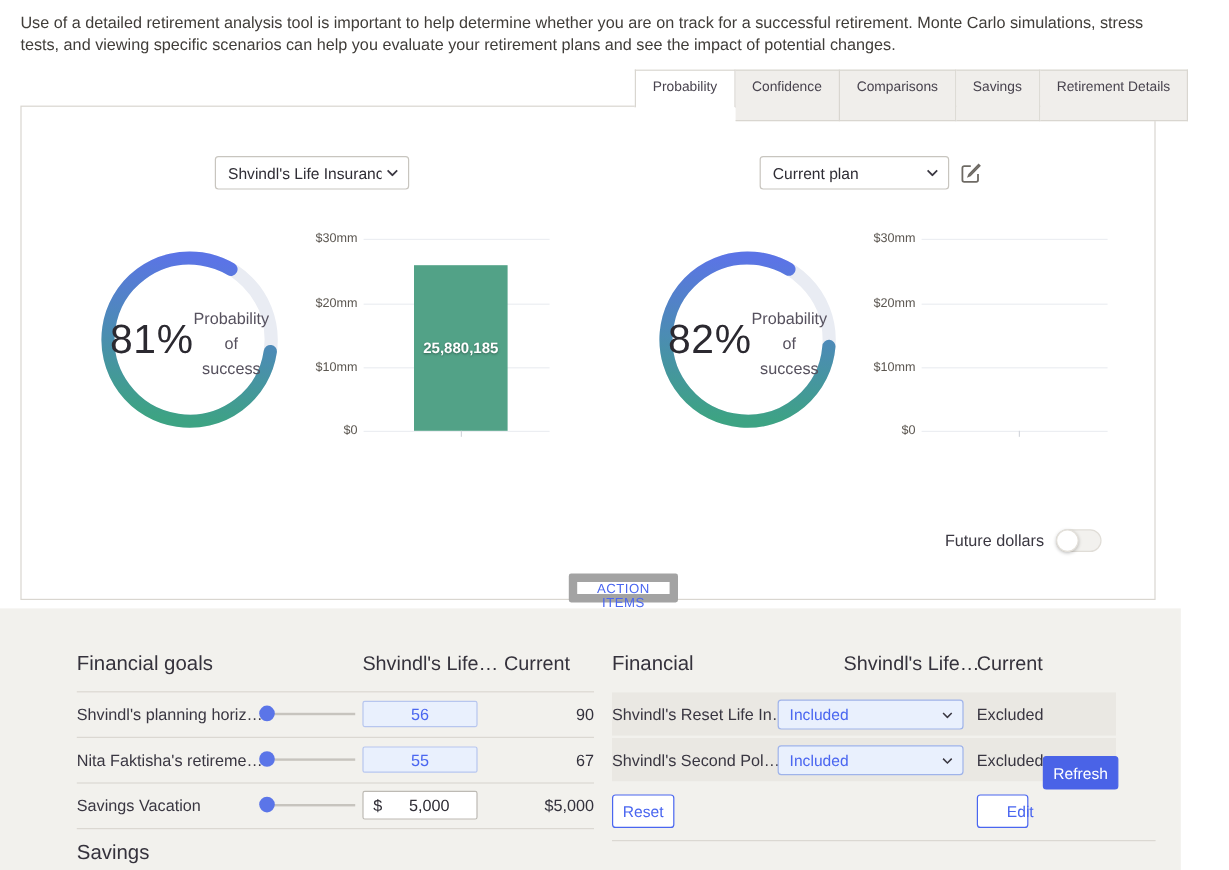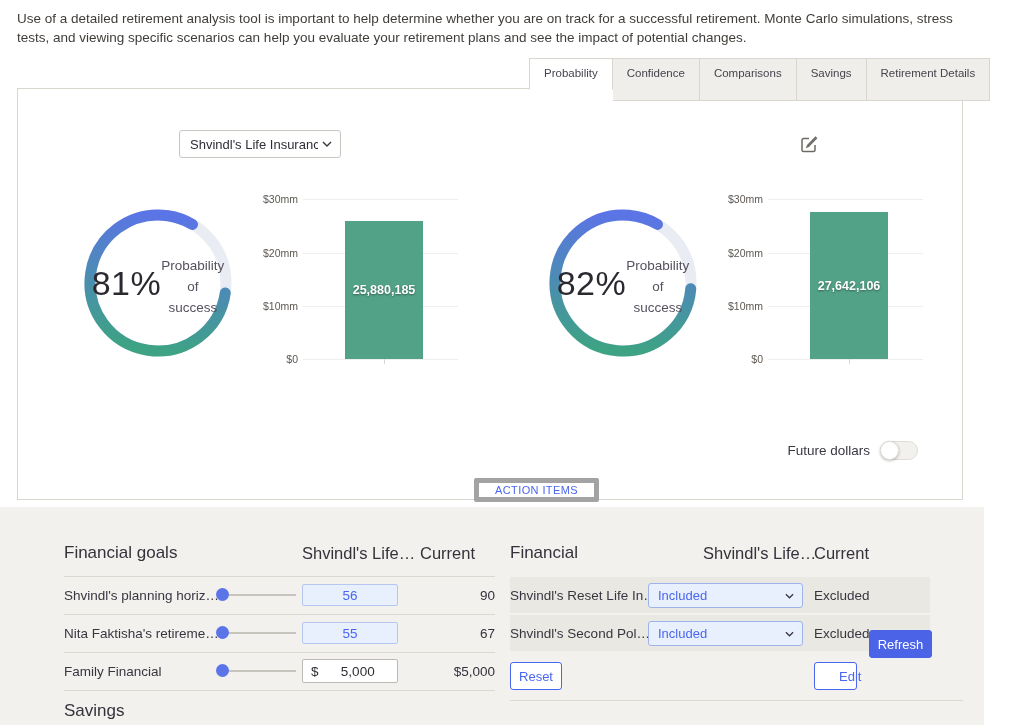--- a/index.html
+++ b/index.html
@@ -40,22 +40,22 @@
   .bar-label { font-size:12.5px; font-weight:bold; color:#fff; text-shadow:0 1px 2px rgba(0,0,0,0.4); white-space:nowrap; }
   .x-tick { position:absolute; left:126px; top:160px; width:1px; height:5px; background:#d4d7dd; }
 
   
   .future-row { position:absolute; top:352px; right:44px; display:flex; align-items:center; }
   .future-label { font-size:13.5px; color:#3a3741; margin-right:10px; }
   .toggle { position:relative; width:38px; height:19px; border-radius:10px; background:#f2f1ee; border:1px solid #e0ddd7; cursor:pointer; }
   .knob { position:absolute; left:-1px; top:-1px; width:19px; height:19px; border-radius:50%; background:#fff;
           border:1px solid #e3e0da; box-shadow:0 1px 3px rgba(0,0,0,0.25); }
 
-  .action-btn { position:absolute; left:456px; top:389px; width:125px; height:24px; z-index:4;
-                background:#fff; border:5px solid #a3a3a3; border-radius:2px; color:#4a66f0;
+  .action-btn { position:absolute; left:456px; top:389px; width:91px; height:24px; z-index:4;
+                background:#fff; border:7px solid #a3a3a3; border-radius:2px; color:#4a66f0;
                 font-size:11px; letter-spacing:0.4px; font-family:"Liberation Sans",sans-serif; cursor:pointer; }
 
   
   .bottom { position:absolute; left:0; top:507px; width:984px; height:218px; background:#f2f1ed; }
 
   .sec-title { position:absolute; font-size:17px; color:#35323c; }
   .col-head { position:absolute; font-size:16.5px; color:#35323c; white-space:nowrap; }
 
   .hline { position:absolute; height:1px; background:#dbd8d2; }
 
@@ -101,20 +101,26 @@
 
   <div class="panel">
 
     <div class="plan-select" style="left:161px; top:41px; width:162px;">
       <span class="sel-text">Shvindl's Life Insurance P</span>
       <svg class="chev" width="10" height="6" viewBox="0 0 10 6">
           <polyline points="1,1 5,5 9,1" fill="none" stroke="#3a3741" stroke-width="1.4"></polyline>
         </svg>
     </div>
 
+    <div class="plan-select" style="left:615px; top:41px; width:158px;">
+      <span class="sel-text">Current plan</span>
+      <svg class="chev" width="10" height="6" viewBox="0 0 10 6">
+          <polyline points="1,1 5,5 9,1" fill="none" stroke="#3a3741" stroke-width="1.4"></polyline>
+        </svg>
+    </div>
 
     <svg class="edit-icon" style="left:781px; top:45px;" viewBox="0 0 20 20">
       <path d="M16 11 v5 a1.5 1.5 0 0 1 -1.5 1.5 h-10 A1.5 1.5 0 0 1 3 16 v-10 A1.5 1.5 0 0 1 4.5 4.5 H10" fill="none" stroke="#6e6a64" stroke-width="1.5"></path>
       <path d="M8.5 11.5 L16.5 3.2 l1 1 L9.5 12.4 l-1.6 0.6 z" fill="none" stroke="#6e6a64" stroke-width="1.3"></path>
     </svg>
 
     <div class="donut" style="left:65px; top:119px;">
       <svg viewBox="0 0 150 150">
         <defs>
           <linearGradient id="gradL" x1="0.5" y1="0" x2="0.5" y2="1">
@@ -171,23 +177,20 @@
 
     <div class="chart" style="left:705px; top:110px;">
       <div class="tick-label" style="top:0;">$30mm</div>
       <div class="tick-label" style="top:54px;">$20mm</div>
       <div class="tick-label" style="top:107px;">$10mm</div>
       <div class="tick-label" style="top:160px;">$0</div>
       <div class="gridline" style="top:0;"></div>
       <div class="gridline" style="top:54px;"></div>
       <div class="gridline" style="top:107px;"></div>
       <div class="gridline" style="top:160px;"></div>
-      <div class="bar" style="height: 147px;">
-        <span class="bar-label">27,642,106</span>
-      </div>
       <div class="x-tick"></div>
     </div>
 
     <div class="future-row">
       <span class="future-label">Future dollars</span>
       <div class="toggle">
         <div class="knob"></div>
       </div>
     </div>
 
@@ -212,21 +215,21 @@
 
   <div class="row-label" style="left:64px; top:626px;">Nita Faktisha's retireme…</div>
   <div class="slider" style="left:216px; top:626px;">
     <div class="track"></div>
       <div class="dot"></div>
   </div>
   <input class="goal-input" style="left: 302px; top: 622px;" value="55">
   <div class="current-val" style="left:420px; top:626px; width:75px;">67</div>
   <div class="hline" style="left:64px; top:652px; width:431px;"></div>
 
-  <div class="row-label" style="left:64px; top:664px;">Family Financial</div>
+  <div class="row-label" style="left:64px; top:664px;">Savings Vacation</div>
   <div class="slider" style="left:216px; top:664px;">
     <div class="track"></div>
       <div class="dot"></div>
   </div>
   <div class="money-input" style="left:302px; top:659px;">
     <span class="prefix">$</span>
     <span class="val">5,000</span>
   </div>
   <div class="current-val" style="left:420px; top:664px; width:75px;">$5,000</div>
   <div class="hline" style="left:64px; top:690px; width:431px;"></div>

